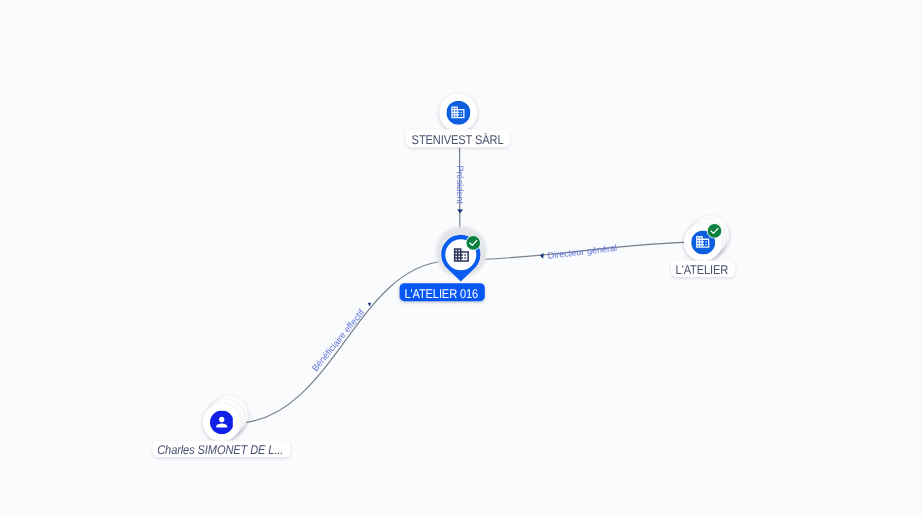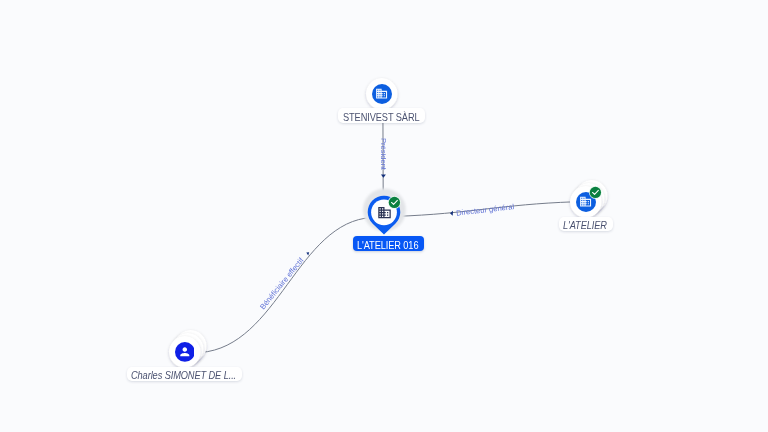--- a/index.html
+++ b/index.html
@@ -76,21 +76,21 @@
     </svg>
         <svg style="position:absolute;left:377.29999999999995px;top:205.2px" width="15" height="15" viewBox="0 0 24 24">
           <path fill="#2a3355" d="M12 7V3H2v18h20V7H12zM6 19H4v-2h2v2zm0-4H4v-2h2v2zm0-4H4V9h2v2zm0-4H4V5h2v2zm4 12H8v-2h2v2zm0-4H8v-2h2v2zm0-4H8V9h2v2zm0-4H8V5h2v2zm10 12h-8v-2h2v-2h-2v-2h2v-2h-2V9h8v10zm-2-8h-2v2h2v-2zm0 4h-2v2h2v-2z"></path>
         </svg>
         <svg style="position:absolute;left:387.1px;top:194.6px" width="14.8" height="14.8" viewBox="0 0 14.8 14.8">
       <circle cx="7.4" cy="7.4" r="6.4" fill="#eafaf0"></circle>
       <circle cx="7.4" cy="7.4" r="5.65" fill="#0b8040"></circle>
       <path d="M4.55 7.45 L6.55 9.45 L10.35 5.35" fill="none" stroke="#fff" stroke-width="1.05" stroke-linecap="round" stroke-linejoin="round"></path>
     </svg>
       </div>
-      <div class="chip sel" style="width: 71.46px; height: 14.7px; left: 353px; top: 236px;">
+      <div class="chip sel" style="width: 71.46px; height: 14.7px; left: 333px; top: 236px;">
         <span class="t">L'ATELIER 016</span>
       </div>
       <div class="node">
         <svg style="position:absolute;left:557.8000000000001px;top:174.2px" width="55.6" height="55.6" viewBox="0 0 55.6 55.6">
           <g filter="url(#ns)">
             <circle cx="33.7" cy="21.9" r="15.8" fill="#ffffff"></circle>
           </g>
         </svg>
         <svg style="position:absolute;left:557.8000000000001px;top:174.2px" width="55.6" height="55.6" viewBox="0 0 55.6 55.6">
           <g filter="url(#ns)">
@@ -107,21 +107,21 @@
         </svg>
         <svg style="position:absolute;left:579px;top:195.4px" width="13.2" height="13.2" viewBox="0 0 24 24">
           <path fill="#f0f6ff" d="M12 7V3H2v18h20V7H12zM6 19H4v-2h2v2zm0-4H4v-2h2v2zm0-4H4V9h2v2zm0-4H4V5h2v2zm4 12H8v-2h2v2zm0-4H8v-2h2v2zm0-4H8V9h2v2zm0-4H8V5h2v2zm10 12h-8v-2h2v-2h-2v-2h2v-2h-2V9h8v10zm-2-8h-2v2h2v-2zm0 4h-2v2h2v-2z"></path>
         </svg>
         <svg style="position:absolute;left:588.25px;top:185.29999999999998px" width="14.8" height="14.8" viewBox="0 0 14.8 14.8">
       <circle cx="7.4" cy="7.4" r="6.4" fill="#eafaf0"></circle>
       <circle cx="7.4" cy="7.4" r="5.65" fill="#0b8040"></circle>
       <path d="M4.55 7.45 L6.55 9.45 L10.35 5.35" fill="none" stroke="#fff" stroke-width="1.05" stroke-linecap="round" stroke-linejoin="round"></path>
     </svg>
       </div>
-      <div class="chip" style="width: 53.86px; height: 14.7px; left: 558.67px; top: 216.8px; font-style: italic;">
+      <div class="chip" style="width: 53.86px; height: 14.7px; left: 558.67px; top: 216.8px;">
         <span class="t">L'ATELIER</span>
       </div>
       <div class="node">
         <svg style="position:absolute;left:156.6px;top:324.2px" width="55.6" height="55.6" viewBox="0 0 55.6 55.6">
           <g filter="url(#ns)">
             <circle cx="33.7" cy="21.9" r="15.8" fill="#ffffff"></circle>
           </g>
         </svg>
         <svg style="position:absolute;left:156.6px;top:324.2px" width="55.6" height="55.6" viewBox="0 0 55.6 55.6">
           <g filter="url(#ns)">

